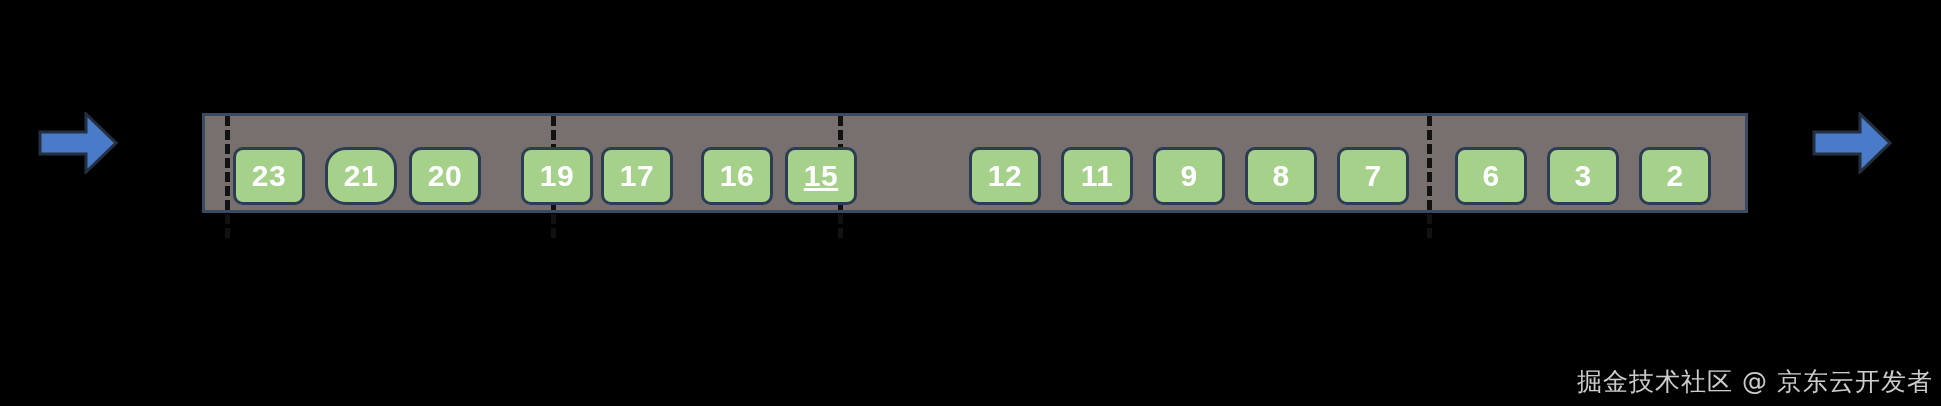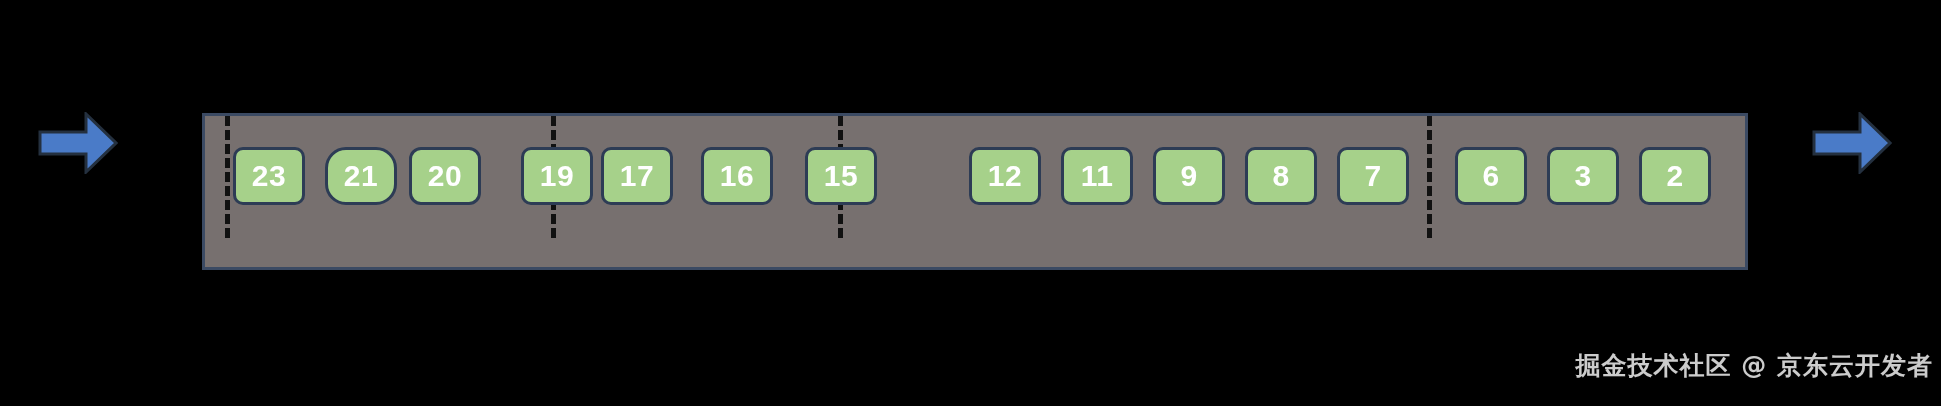--- a/index.html
+++ b/index.html
@@ -26,21 +26,21 @@
 
   #arrow-left  { left: 38px;   top: 112px; }
   #arrow-right { left: 1812px; top: 112px; }
 
   
   #band {
     position: absolute;
     left: 202px;
     top: 113px;
     width: 1546px;
-    height: 157px;
+    height: 100px;
     background: #77706f;
     border: 3px solid #3b4a63;
     box-sizing: border-box;
   }
 
   
   .divider {
     position: absolute;
     top: 0px;
     width: 0px;
@@ -65,24 +65,24 @@
     font-size: 30px;
     font-weight: 600;
     letter-spacing: 0.5px;
     line-height: 1;
   }
 
   
   #watermark {
     position: absolute;
     right: 8px;
-    bottom: 24px;
+    bottom: 8px;
     color: rgba(255,255,255,0.80);
     font-size: 25px;
-    font-weight: 700;
+    font-weight: 400;
     letter-spacing: 1px;
     white-space: nowrap;
     font-family: "DejaVu Sans", sans-serif;
   }
 </style>
 </head>
 <body>
 
 <div id="stage">
 
@@ -114,21 +114,21 @@
       </div>
       <div class="cell" style="left: 316px;">
         <span>19</span>
       </div>
       <div class="cell" style="left: 396px;">
         <span>17</span>
       </div>
       <div class="cell" style="left: 496px;">
         <span>16</span>
       </div>
-      <div class="cell" style="left: 600px;">
+      <div class="cell" style="left: 580px; text-decoration: underline;">
         <span>15</span>
       </div>
       <div class="cell" style="left: 764px;">
         <span>12</span>
       </div>
       <div class="cell" style="left: 856px;">
         <span>11</span>
       </div>
       <div class="cell" style="left: 948px;">
         <span>9</span>

